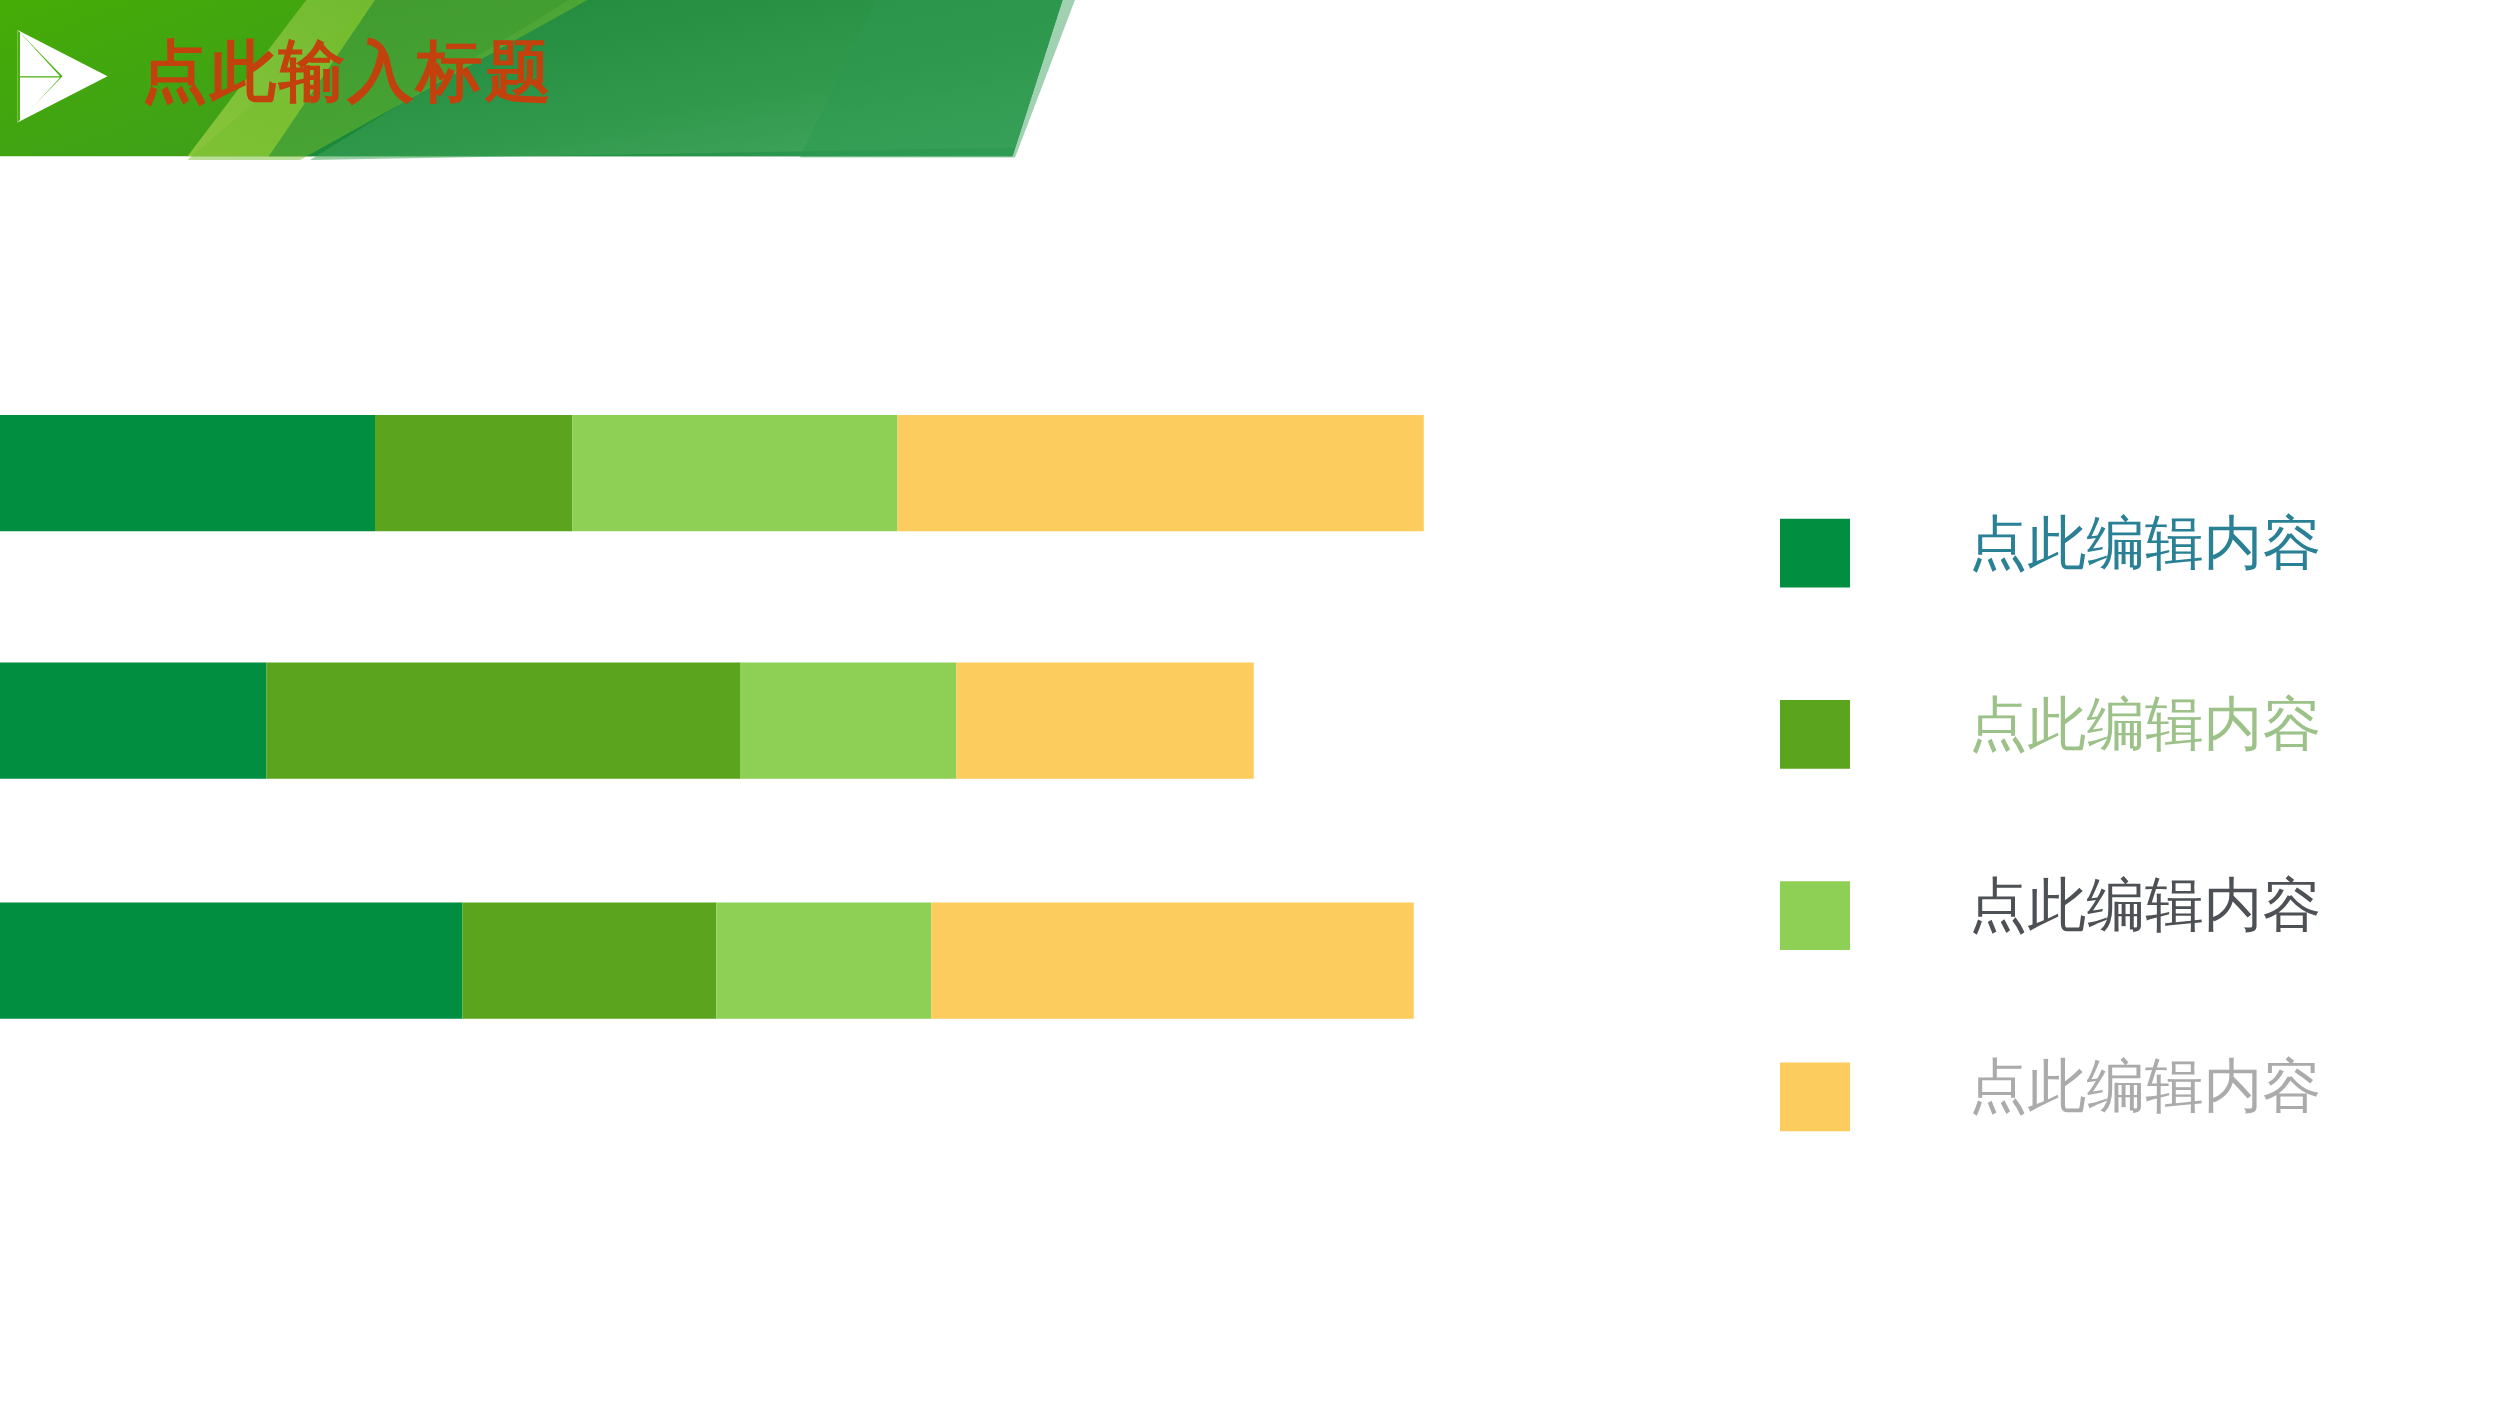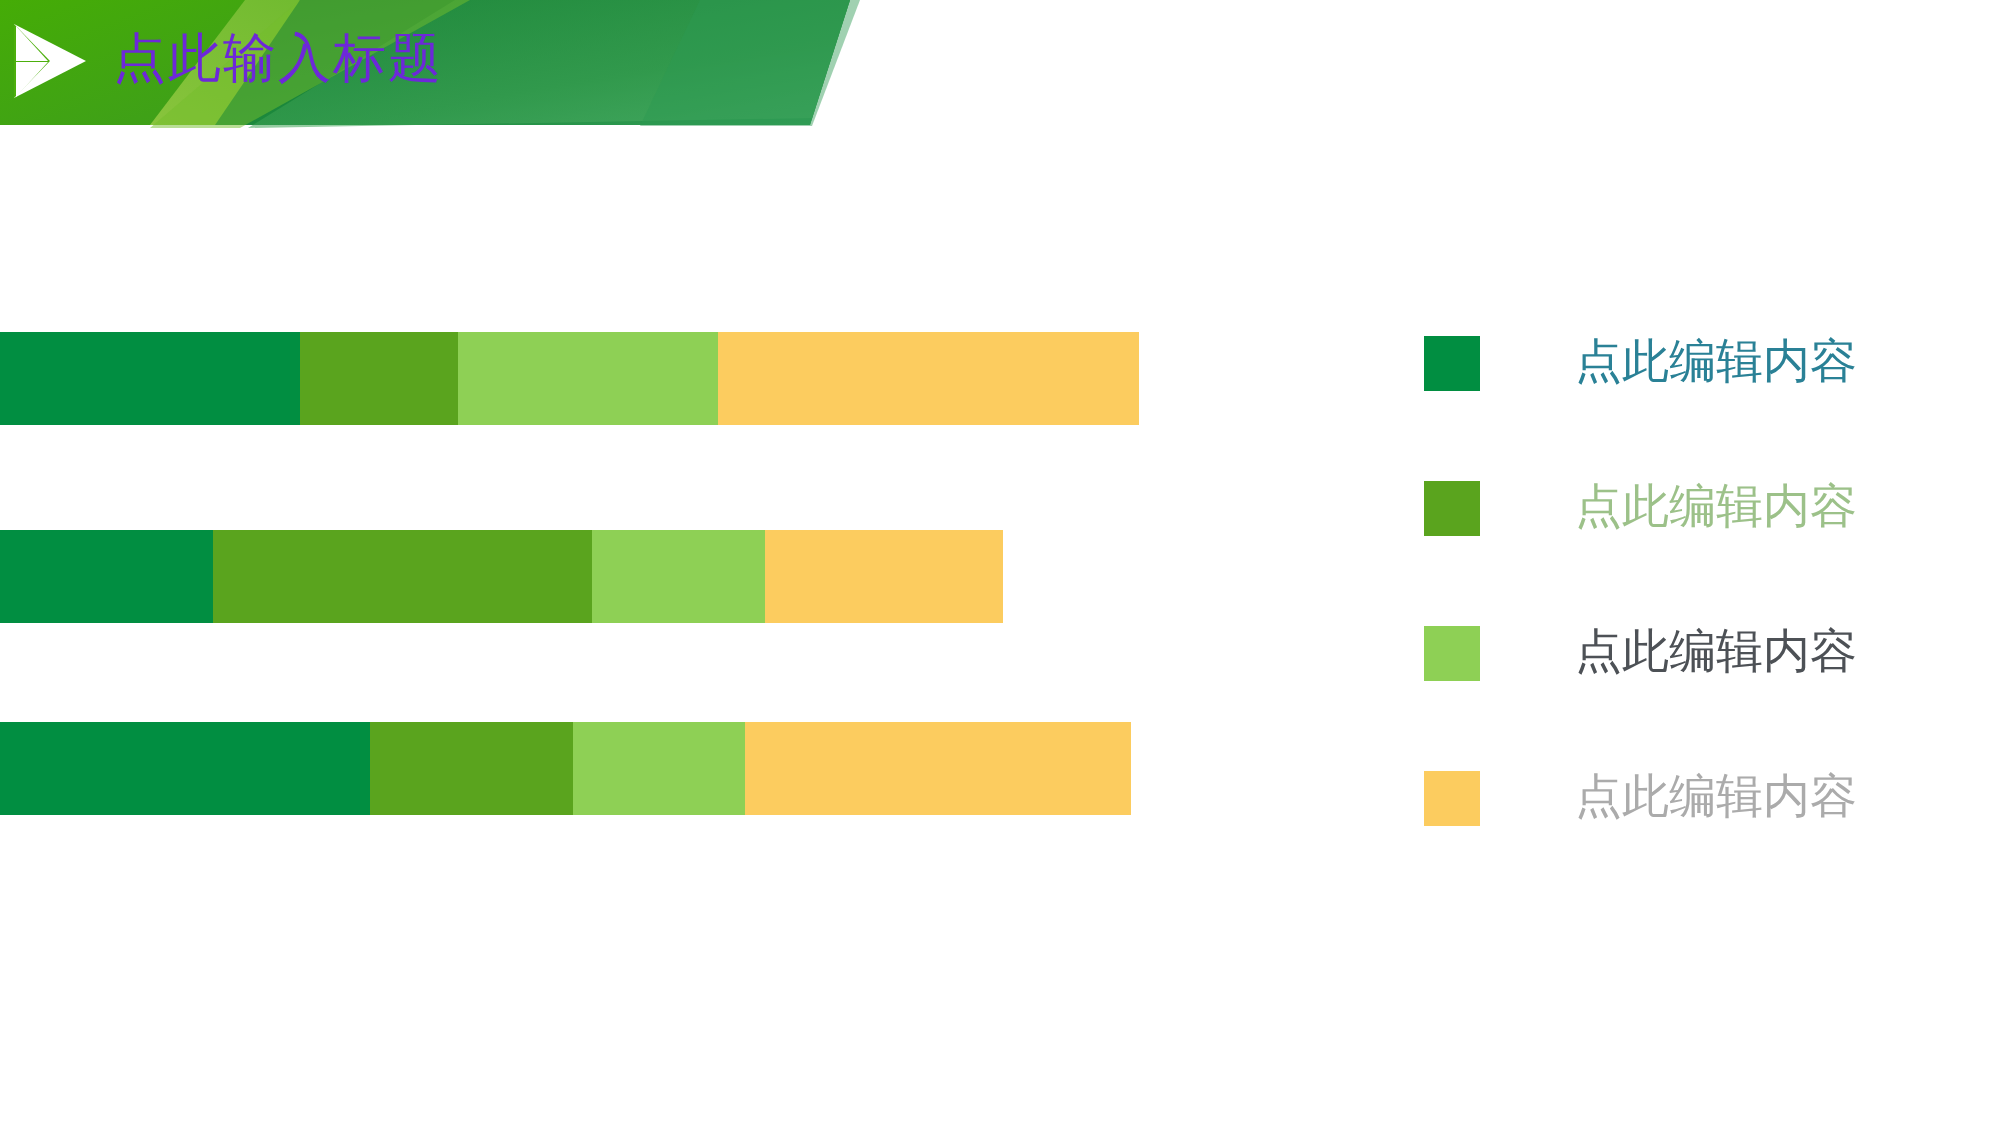--- a/index.html
+++ b/index.html
@@ -30,24 +30,24 @@
   }
   #header-banner svg {
     display: block;
   }
   #header-title {
     position: absolute;
     left: 113px;
     top: 24px;
     font-size: 53px;
     line-height: 68px;
-    color: #6d28d9;
+    color: #c2410c;
     letter-spacing: 2px;
     white-space: nowrap;
-    font-weight: 400;
+    font-weight: 700;
   }
   #header-logo {
     position: absolute;
     left: 4px;
     top: 22px;
     width: 84px;
     height: 78px;
   }
 
   
@@ -76,21 +76,21 @@
     position: absolute;
     left: 1424px;
     top: 325px;
     width: 520px;
   }
   .legend-item {
     position: relative;
     height: 145px;
     display: flex;
     flex-direction: row;
-    align-items: flex-start;
+    align-items: flex-end;
   }
   .legend-swatch {
     width: 56px;
     height: 55px;
     flex: none;
     margin-top: 11px;
   }
   .legend-label {
     margin-left: 95px;
     font-size: 47px;

